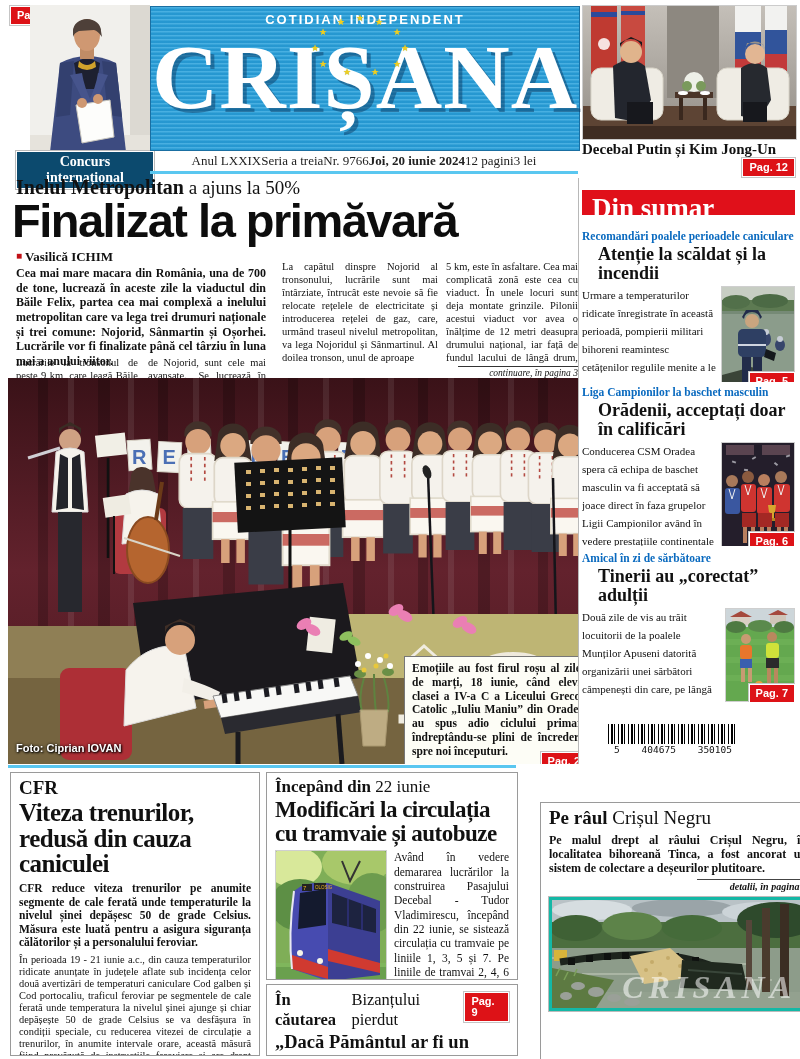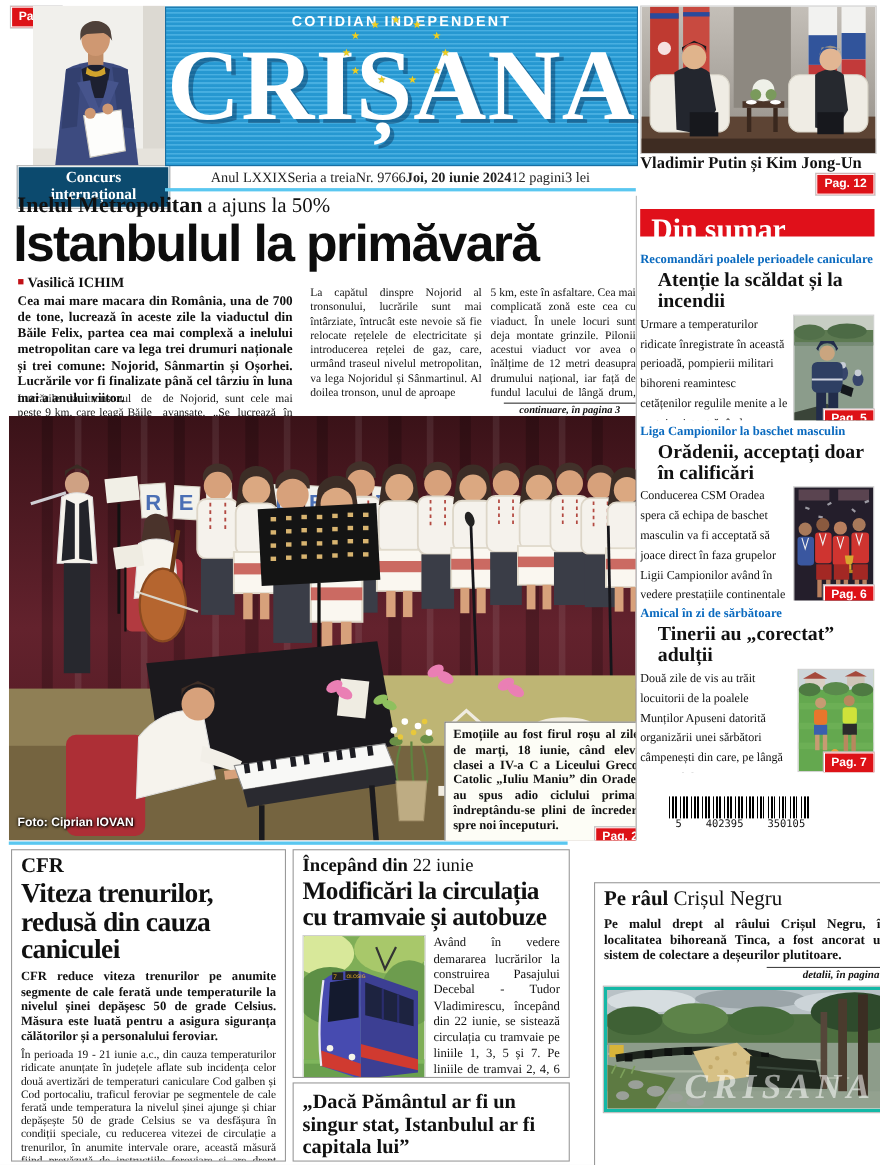--- a/index.html
+++ b/index.html
@@ -25,21 +25,21 @@
            padding:2px 4px;border:1px solid #fff;box-shadow:0 0 0 1px #bbb;}
   
   #main-kicker{font-size:19px;}
   #main-kicker b{font-size:20px;}
   #main-headline{font-family:"Liberation Sans",sans-serif;font-weight:900;font-size:47px;
                  letter-spacing:-1.5px;color:#0d0d0d;white-space:nowrap;}
   .sq{color:#c11016;font-size:10px;vertical-align:2px;}
   #main-byline{font-weight:bold;font-size:13px;}
   #main-lead{font-weight:bold;font-size:12px;line-height:1.22;text-align:justify;}
   .bodycol{font-size:10.5px;line-height:1.24;text-align:justify;}
-  .contin{border-top:1px solid #333;font-style:italic;font-weight:bold;font-size:9.5px;text-align:center;padding-top:1px;}
+  .contin{border-top:1px solid #333;font-style:italic;font-weight:normal;font-size:9.5px;text-align:right;padding-top:1px;}
   
   #caption-box{background:#fdfdf6;border:1px solid #777;padding:5px 7px 16px 7px;
                font-weight:bold;font-size:11.5px;line-height:1.2;text-align:justify;}
   #photo-credit{color:#fff;font-family:"Liberation Sans",sans-serif;font-weight:bold;font-size:11px;
                 text-shadow:1px 1px 2px #000,0 0 3px #000;}
   
   #ds-banner{background:#e0101a;color:#fff;font-weight:bold;font-size:27px;line-height:36px;padding-left:10px;}
   .ds-item{width:213px;overflow:hidden;}
   .ds-kicker{color:#0a6abf;font-weight:bold;font-size:11.5px;line-height:1.1;}
   .ds-headline{font-weight:bold;font-size:18px;line-height:1.05;margin:2px 0 3px 16px;}
@@ -167,28 +167,28 @@
       <rect x="96" y="92" width="4" height="22" fill="#3a281e"></rect>
         <rect x="120" y="92" width="4" height="22" fill="#3a281e"></rect>
       <circle cx="111" cy="76" r="10" fill="#eef0e8"></circle>
       <circle cx="104" cy="80" r="5" fill="#7a9a5c"></circle>
         <circle cx="118" cy="80" r="5" fill="#7a9a5c"></circle>
       <ellipse cx="100" cy="87" rx="5" ry="2" fill="#fff"></ellipse>
         <ellipse cx="122" cy="87" rx="5" ry="2" fill="#fff"></ellipse>
     </svg>
   </div>
   <div class="abs putin-cap" style="left:582px;top:141px;width:213px;">
-    <div>Vladimir Putin și Kim Jong-Un</div>
+    <div>Decebal Putin și Kim Jong-Un</div>
     <span class="badge" style="position:absolute;right:0;top:17px;">Pag. 12</span>
   </div>
 
   <div class="abs" id="main-kicker" style="left:16px;top:176px;width:560px;">
     <b>Inelul Metropolitan</b><span> a ajuns la 50%</span>
   </div>
-  <div class="abs" id="main-headline" style="left:12px;top:193px;width:566px;">Istanbulul la primăvară</div>
+  <div class="abs" id="main-headline" style="left:12px;top:193px;width:566px;">Finalizat la primăvară</div>
   <div class="abs" id="main-byline" style="left:16px;top:249px;">
     <span class="sq">■</span>
     <span>Vasilică ICHIM</span>
   </div>
   <div class="abs" id="main-lead" style="left:16px;top:266px;width:250px;">Cea mai mare macara din România, una de 700 de tone, lucrează în aceste zile la viaductul din Băile Felix, partea cea mai complexă a inelului metropolitan care va lega trei drumuri naționale și trei comune: Nojorid, Sânmartin și Oșorhei. Lucrările vor fi finalizate până cel târziu în luna mai a anului viitor.</div>
   <div class="abs bodycol" style="left:16px;top:356px;width:122px;">Lucrările la tronsonul de peste 9 km, care leagă Băile Felix</div>
   <div class="abs bodycol" style="left:148px;top:356px;width:118px;">de Nojorid, sunt cele mai avansate. „Se lucrează în trei zone.</div>
   <div class="abs bodycol" style="left:282px;top:260px;width:156px;height:116px;overflow:hidden;">La capătul dinspre Nojorid al tronsonului, lucrările sunt mai întârziate, întrucât este nevoie să fie relocate rețelele de electricitate și introducerea rețelei de gaz, care, urmând traseul nivelul metropolitan, va lega Nojoridul și Sânmartinul. Al doilea tronson, unul de aproape</div>
   <div class="abs bodycol" style="left:446px;top:260px;width:132px;height:104px;overflow:hidden;">5 km, este în asfaltare. Cea mai complicată zonă este cea cu viaduct. În unele locuri sunt deja montate grinzile. Pilonii acestui viaduct vor avea o înălțime de 12 metri deasupra drumului național, iar față de fundul lacului de lângă drum, înălțimea acestora...</div>
   <div class="abs contin" style="left:458px;top:366px;width:120px;">continuare, în pagina 3</div>
@@ -536,21 +536,21 @@
         <span class="badge ds-page">Pag. 7</span>
       </span>
       <span class="ds-body">Două zile de vis au trăit locuitorii de la poalele Munților Apuseni datorită organizării unei sărbători câmpenești din care, pe lângă spectacolul artistic, nu puteau lipsi activitățile sportive, dar mai ales fotbalul.</span>
     </div>
   </div>
 
   <div class="abs" style="left:608px;top:724px;width:130px;">
     <div id="barcode-bars"></div>
     <div id="barcode-digits">
       <span>5</span>
-      <span>402395</span>
+      <span>404675</span>
       <span>350105</span>
     </div>
   </div>
 
   <div class="abs" id="cyan-rule2" style="left:8px;top:765px;width:508px;height:3px;"></div>
 
   <div class="abs box" style="left:10px;top:772px;width:232px;height:272px;">
     <div class="b-kicker"><b>CFR</b></div>
     <div class="b-headline">Viteza trenurilor, redusă din cauza caniculei</div>
     <div class="b-lead">CFR reduce viteza trenurilor pe anumite segmente de cale ferată unde temperaturile la nivelul șinei depășesc 50 de grade Celsius. Măsura este luată pentru a asigura siguranța călătorilor și a personalului feroviar.</div>
@@ -592,20 +592,25 @@
         </svg>
       </div>
       <div style="display:flex;flex-direction:column;">
         <div id="tram-text">Având în vedere demararea lucrărilor la construirea Pasajului Decebal - Tudor Vladimirescu, începând din 22 iunie, se sistează circulația cu tramvaie pe liniile 1, 3, 5 și 7. Pe liniile de tramvai 2, 4, 6 și 8 se va circula, în continuare, cu respectarea traseelor obișnuite.</div>
 
       </div>
     </div>
   </div>
 
   <div class="abs box" style="left:266px;top:984px;width:234px;height:60px;">
+    <div id="bizant-line1">
+      <b>În căutarea</b>
+      <span> Bizanțului pierdut</span>
+      <span class="badge" style="margin-left:auto;">Pag. 9</span>
+    </div>
     <div id="bizant-headline">„Dacă Pământul ar fi un singur stat, Istanbulul ar fi capitala lui”</div>
   </div>
 
   <div class="abs box" style="left:540px;top:772px;width:258px;height:272px;margin-top:30px;">
     <div class="b-kicker">
       <b>Pe râul</b><span> Crișul Negru</span>
     </div>
     <div class="b-lead" style="font-size:12px;">Pe malul drept al râului Crișul Negru, în localitatea bihoreană Tinca, a fost ancorat un sistem de colectare a deșeurilor plutitoare.</div>
     <div class="detail">detalii, în pagina 5</div>
     <div id="cris-photo" class="photo" style="width:248px;height:108px;">

